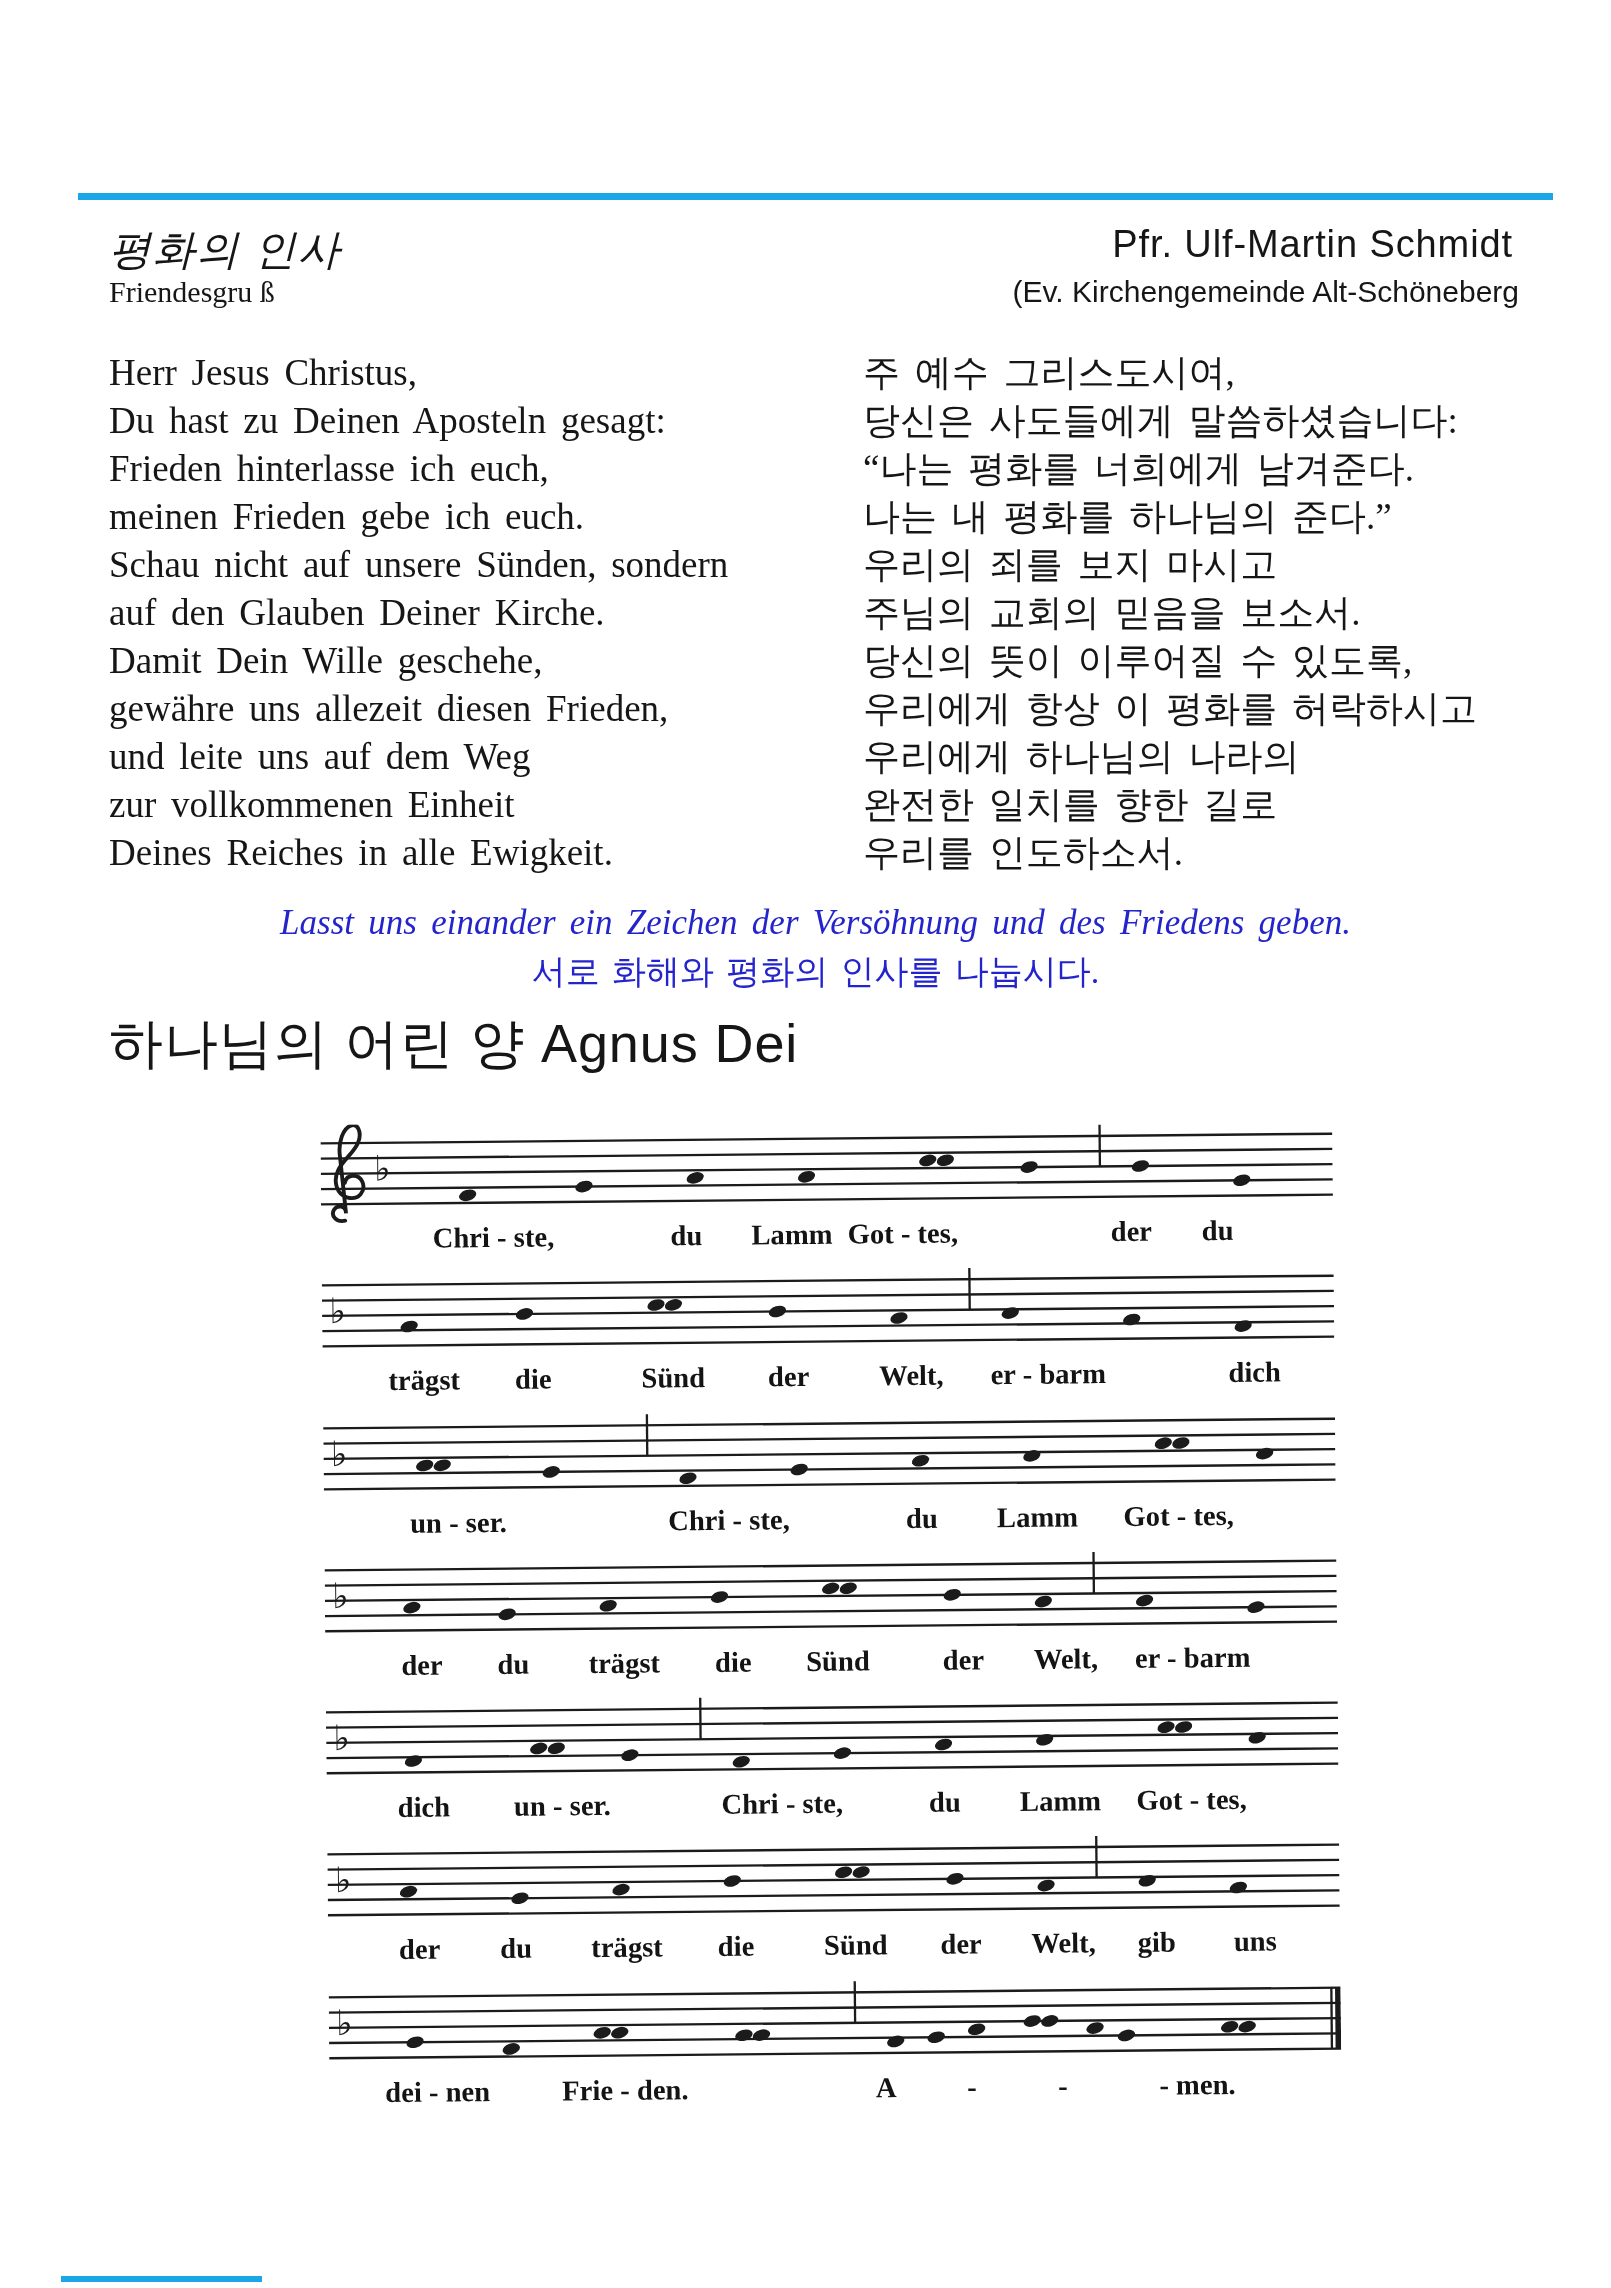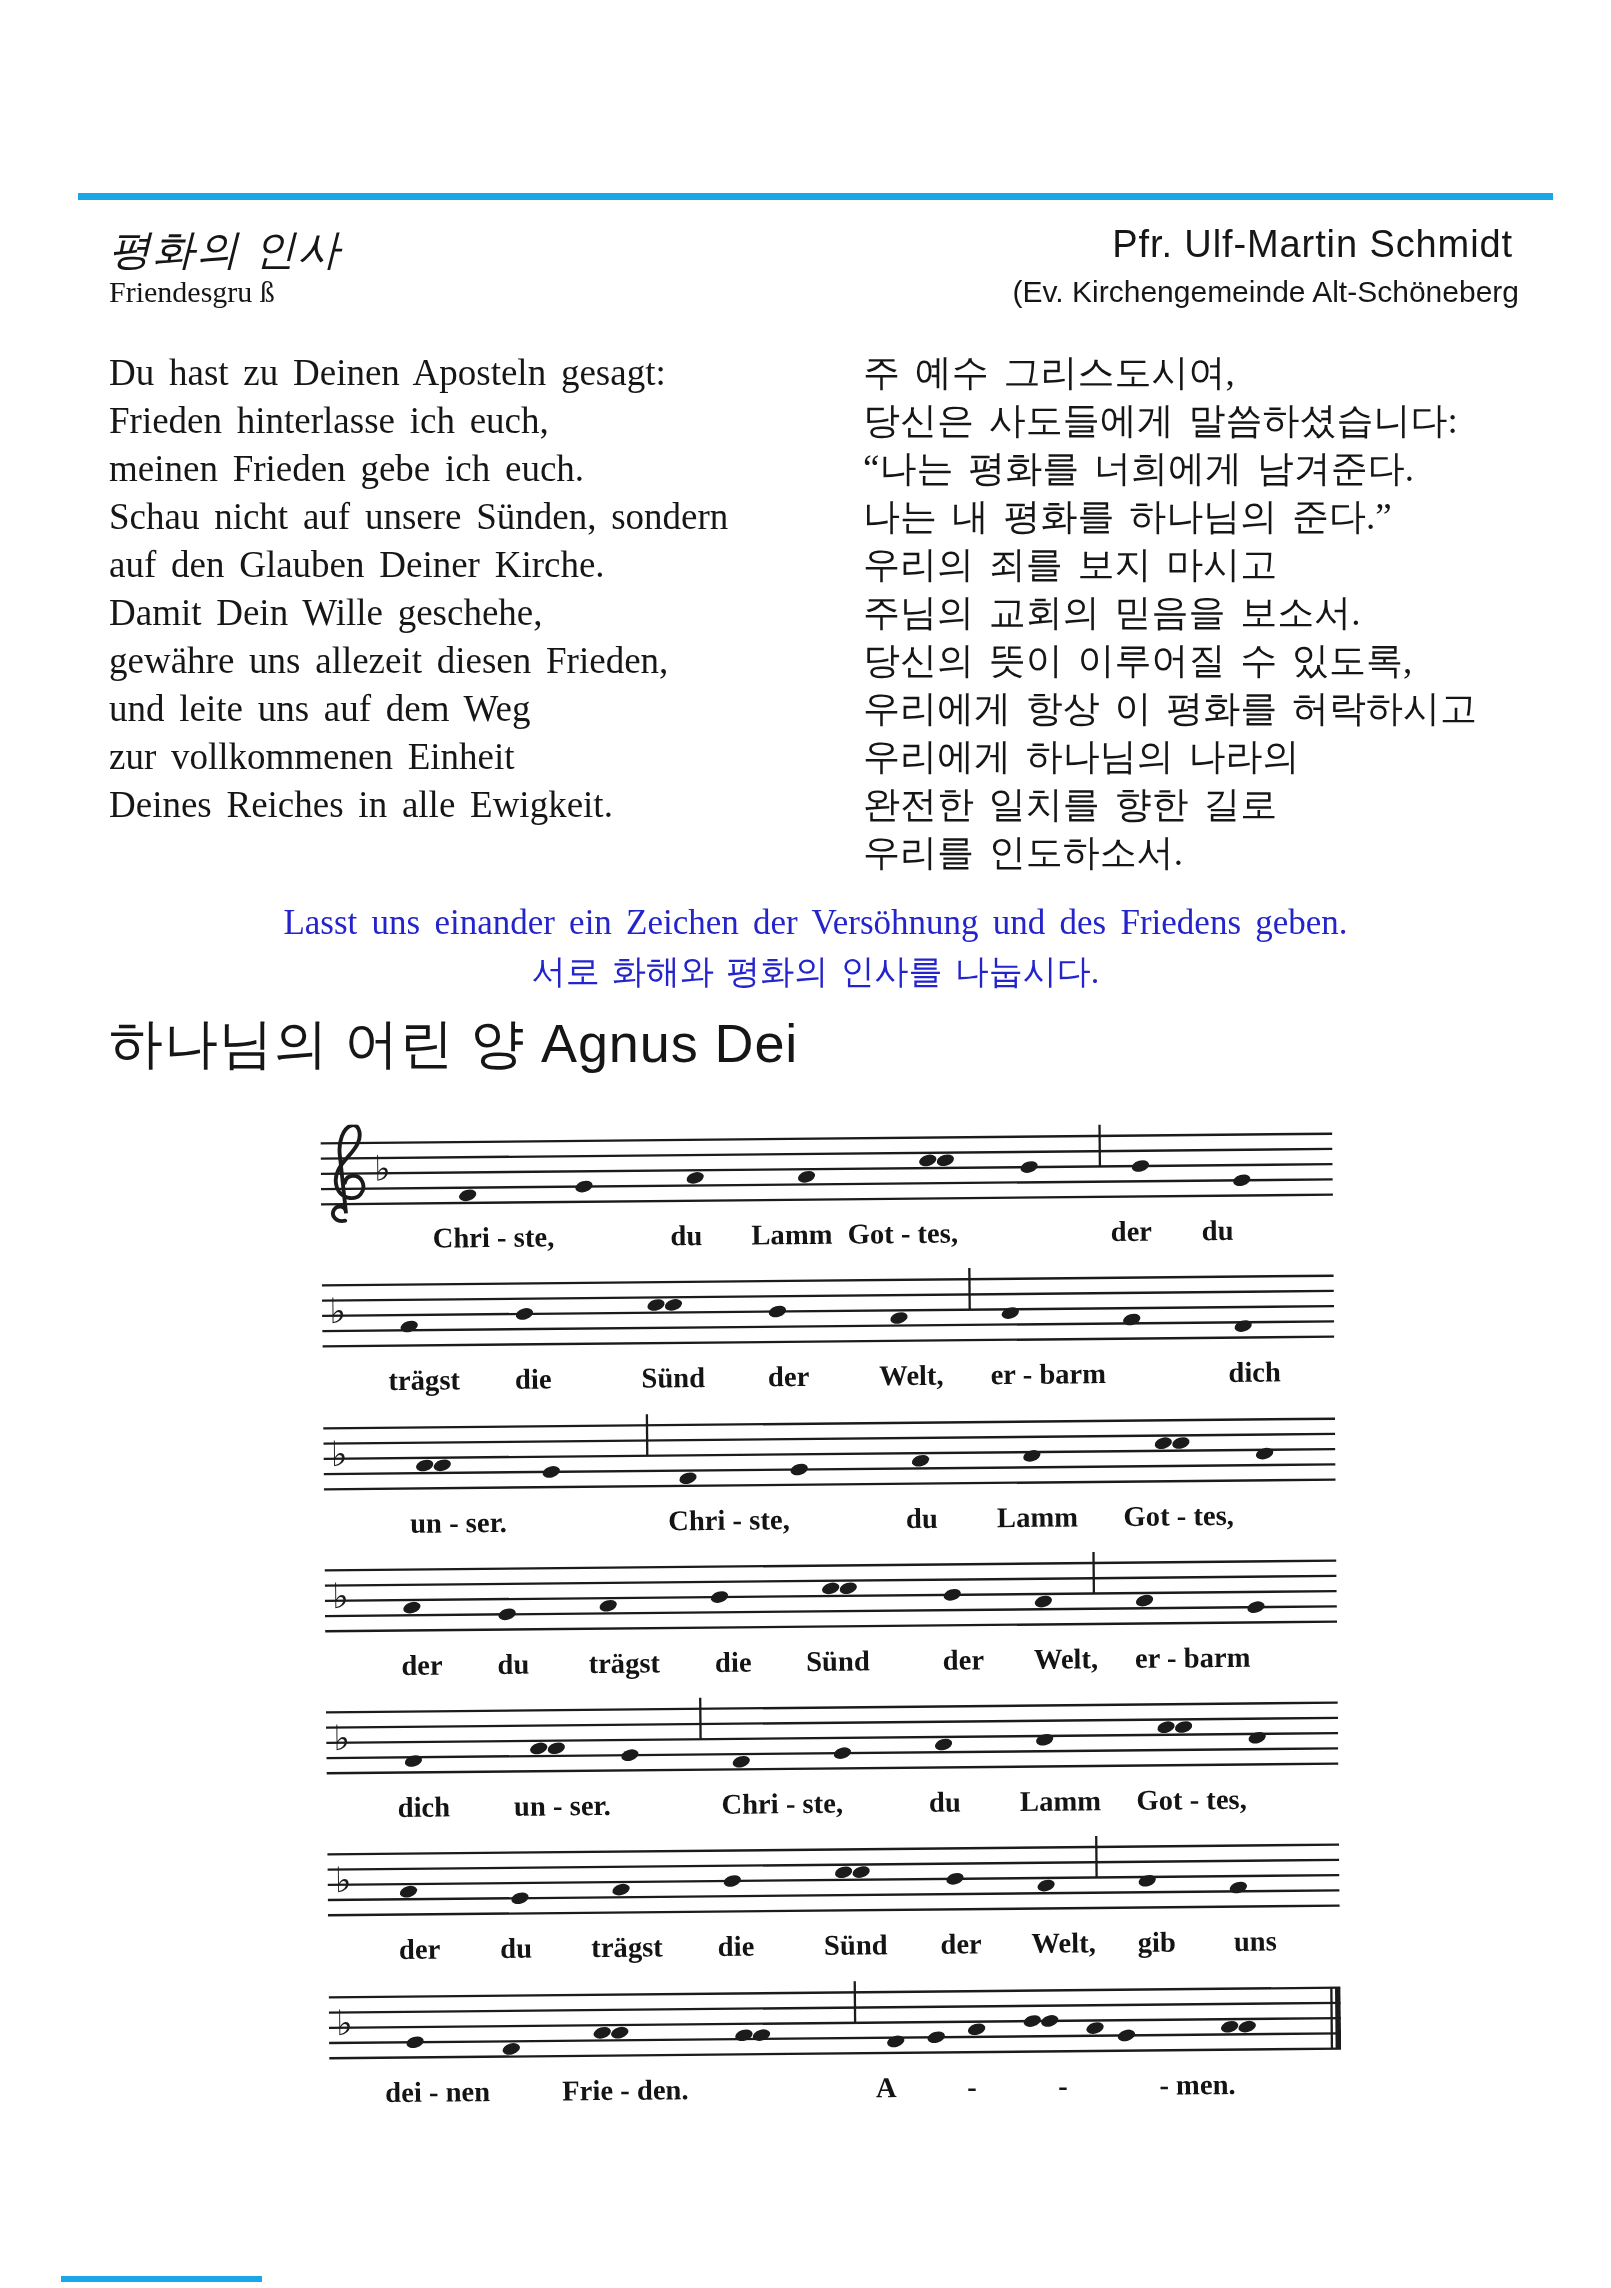--- a/index.html
+++ b/index.html
@@ -18,21 +18,21 @@
   #hdr-author{position:absolute;right:98px;top:223px;font-size:38px;letter-spacing:0.9px;
     font-family:"Liberation Sans",sans-serif;text-align:right;}
   #hdr-org{position:absolute;right:92px;top:275px;font-size:30px;
     font-family:"Liberation Sans",sans-serif;text-align:right;margin-left:36px;}
 
   #col-de{position:absolute;left:109px;top:349px;width:752px;}
   #col-ko{position:absolute;left:863px;top:349px;width:683px;}
   .pline{font-size:37px;line-height:48px;white-space:nowrap;word-spacing:5.5px;}
 
   #invite{position:absolute;left:78px;top:903px;width:1475px;text-align:center;color:#2424cc;}
-  #invite .l1{font-size:35px;word-spacing:5.5px;white-space:nowrap;}
+  #invite .l1{font-size:35px;word-spacing:5.5px;white-space:nowrap;font-style:italic;}
   #invite .l2{font-size:34px;margin-top:6px;word-spacing:3.7px;}
 
   #agnus{position:absolute;left:109px;top:1008px;font-size:54px;letter-spacing:0.9px;
     font-family:"Liberation Sans",sans-serif;}
 
   #music{position:absolute;left:325px;top:1120px;width:1012px;transform:rotate(-0.55deg);}
   .staff{display:block;margin:0 0 8.3px 0;}
   .lyric{font-family:"Liberation Serif",serif;font-weight:700;}
 </style>
 </head>
@@ -40,20 +40,21 @@
 
 <div id="page">
   <div id="top-rule" class="rule"></div>
 
   <div id="hdr-title">평화의 인사</div>
   <div id="hdr-sub">Friendesgru ß</div>
   <div id="hdr-author">Pfr. Ulf-Martin Schmidt</div>
   <div id="hdr-org">(Ev. Kirchengemeinde Alt-Schöneberg</div>
 
   <div id="col-de">
+      <div class="pline">Herr Jesus Christus,</div>
       <div class="pline">Du hast zu Deinen Aposteln gesagt:</div>
       <div class="pline">Frieden hinterlasse ich euch,</div>
       <div class="pline">meinen Frieden gebe ich euch.</div>
       <div class="pline">Schau nicht auf unsere Sünden, sondern</div>
       <div class="pline">auf den Glauben Deiner Kirche.</div>
       <div class="pline">Damit Dein Wille geschehe,</div>
       <div class="pline">gewähre uns allezeit diesen Frieden,</div>
       <div class="pline">und leite uns auf dem Weg</div>
       <div class="pline">zur vollkommenen Einheit</div>
       <div class="pline">Deines Reiches in alle Ewigkeit.</div>

